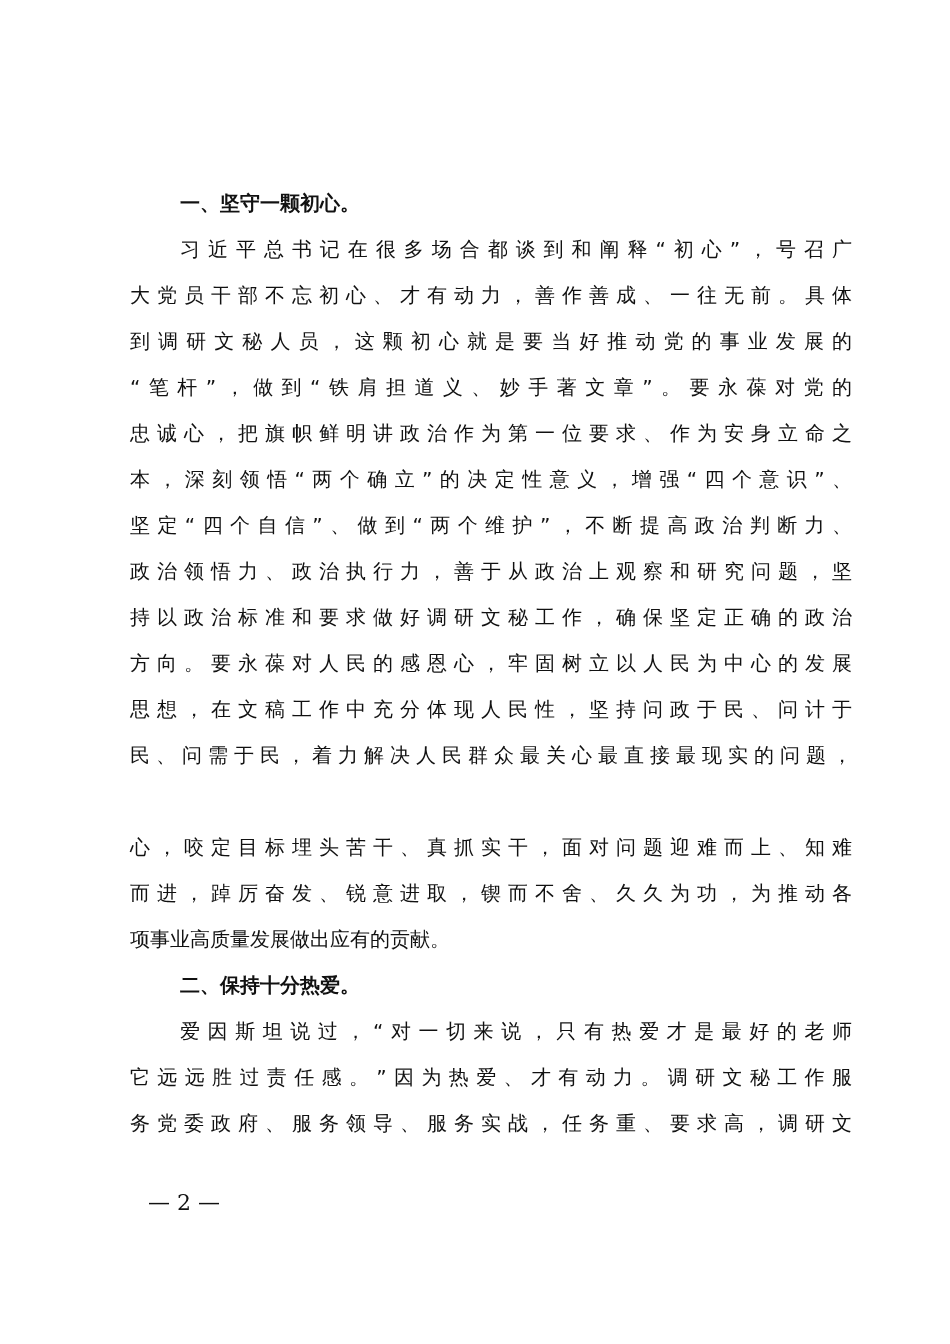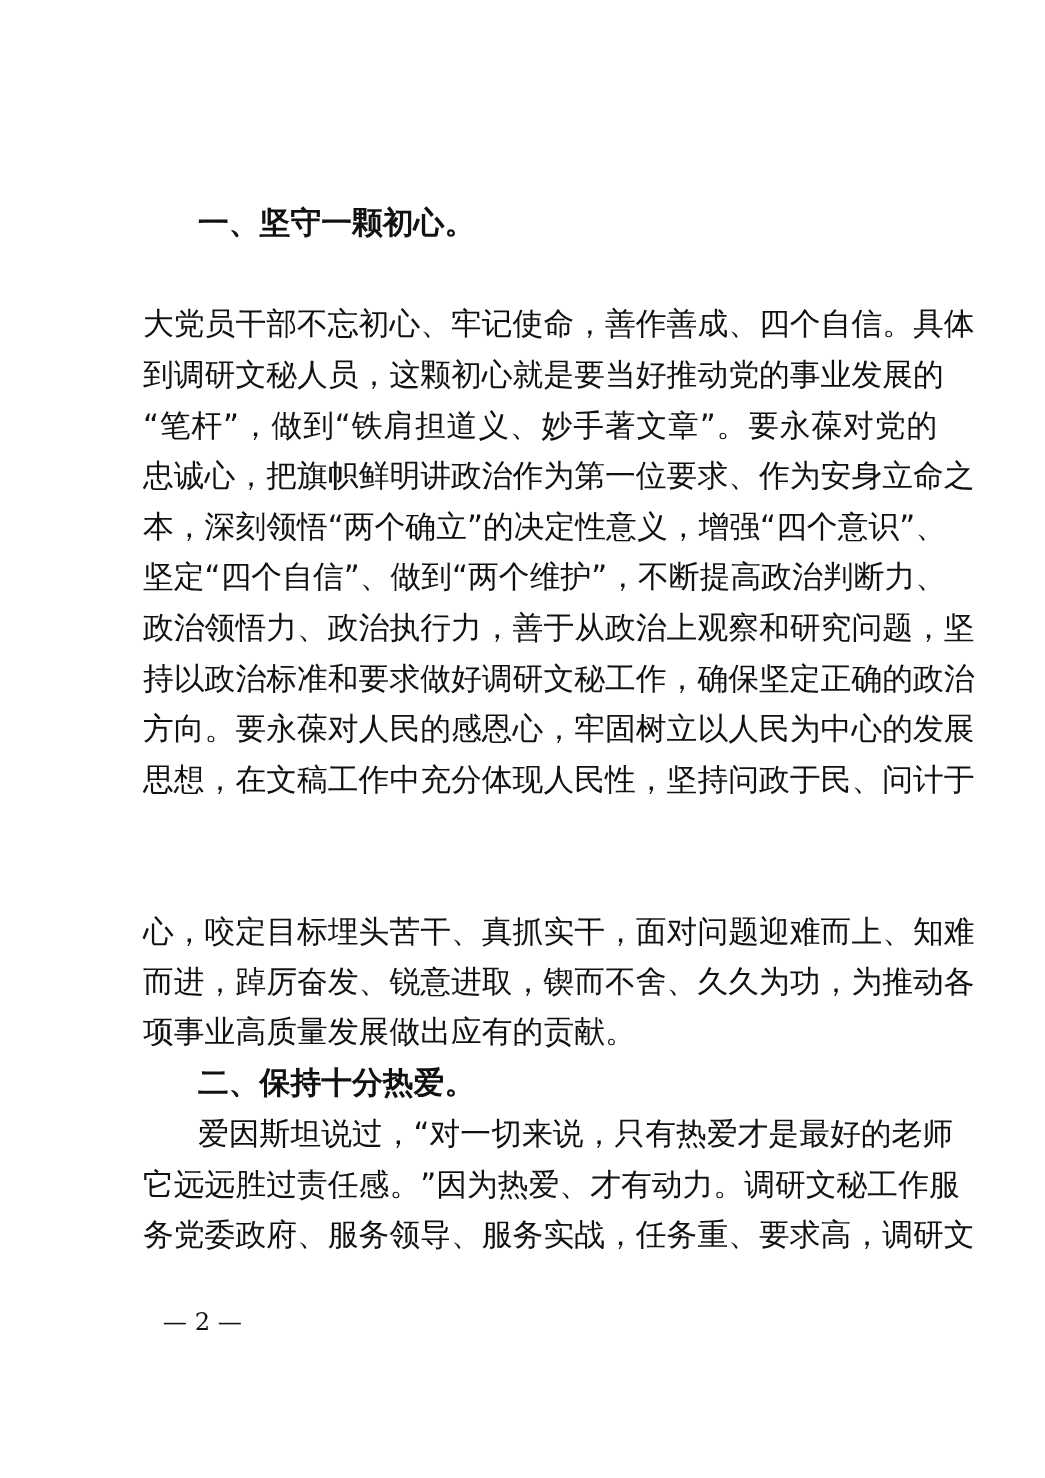--- a/index.html
+++ b/index.html
@@ -1,44 +1,46 @@
 <!DOCTYPE html>
 <html><head>
   <meta charset="utf-8">
   <style>
     html, body { margin: 0; padding: 0; background: #ffffff; }
     body { width: 950px; height: 1344px; position: relative; overflow: hidden;
            font-family: "DejaVu Sans", "Liberation Sans", sans-serif; color: #111111; }
     .page { position: absolute; left: 0; top: 0; width: 950px; height: 1344px; background: #fff; }
     .line { position: absolute; left: 130px; width: 722px; height: 40px; line-height: 40px;
-            font-size: 28px; white-space: nowrap; text-align: justify; text-align-last: justify;
+            font-size: 20px; white-space: nowrap; text-align: justify; text-align-last: justify;
             letter-spacing: 0px; }
     .line.last { text-align-last: left; font-family: Liberation Serif, serif; }
     .line.indent { left: 180px; width: 672px; }
     .heading { font-weight: bold; text-align-last: left; }
     .footer { position: absolute; left: 148px; top: 1188px; font-family: "DejaVu Serif", "Liberation Serif", serif;
               font-size: 22px; line-height: 30px; color: #111; white-space: nowrap; }
   </style>
 </head>
 <body>
 
 <div class="page">
 
   <div class="line indent heading" style="top:183px">一、坚守一颗初心。</div>
 
-  <div class="line" style="top:275px">大党员干部不忘初心、牢记使命，善作善成、四个自信。具体</div>
+  <div class="line indent" style="top:229px">习近平总书记在很多场合都谈到和阐释“初心”，号召广</div>
+  <div class="line" style="top:275px">大党员干部不忘初心、才有动力，善作善成、一往无前。具体</div>
   <div class="line" style="top:321px">到调研文秘人员，这颗初心就是要当好推动党的事业发展的</div>
   <div class="line" style="top:367px">“笔杆”，做到“铁肩担道义、妙手著文章”。要永葆对党的</div>
   <div class="line" style="top:413px">忠诚心，把旗帜鲜明讲政治作为第一位要求、作为安身立命之</div>
   <div class="line" style="top:459px">本，深刻领悟“两个确立”的决定性意义，增强“四个意识”、</div>
   <div class="line" style="top:505px">坚定“四个自信”、做到“两个维护”，不断提高政治判断力、</div>
   <div class="line" style="top:551px">政治领悟力、政治执行力，善于从政治上观察和研究问题，坚</div>
   <div class="line" style="top:597px">持以政治标准和要求做好调研文秘工作，确保坚定正确的政治</div>
   <div class="line" style="top:643px">方向。要永葆对人民的感恩心，牢固树立以人民为中心的发展</div>
   <div class="line" style="top:689px">思想，在文稿工作中充分体现人民性，坚持问政于民、问计于</div>
+  <div class="line" style="top:735px">民、问需于民，着力解决人民群众最关心最直接最现实的问题，</div>
   <div class="line" style="top:827px">心，咬定目标埋头苦干、真抓实干，面对问题迎难而上、知难</div>
   <div class="line" style="top:873px">而进，踔厉奋发、锐意进取，锲而不舍、久久为功，为推动各</div>
   <div class="line last" style="top:919px">项事业高质量发展做出应有的贡献。</div>
 
   <div class="line indent heading" style="top:965px">二、保持十分热爱。</div>
 
   <div class="line indent" style="top:1011px">爱因斯坦说过，“对一切来说，只有热爱才是最好的老师</div>
   <div class="line" style="top:1057px">它远远胜过责任感。”因为热爱、才有动力。调研文秘工作服</div>
   <div class="line" style="top:1103px">务党委政府、服务领导、服务实战，任务重、要求高，调研文</div>
 

